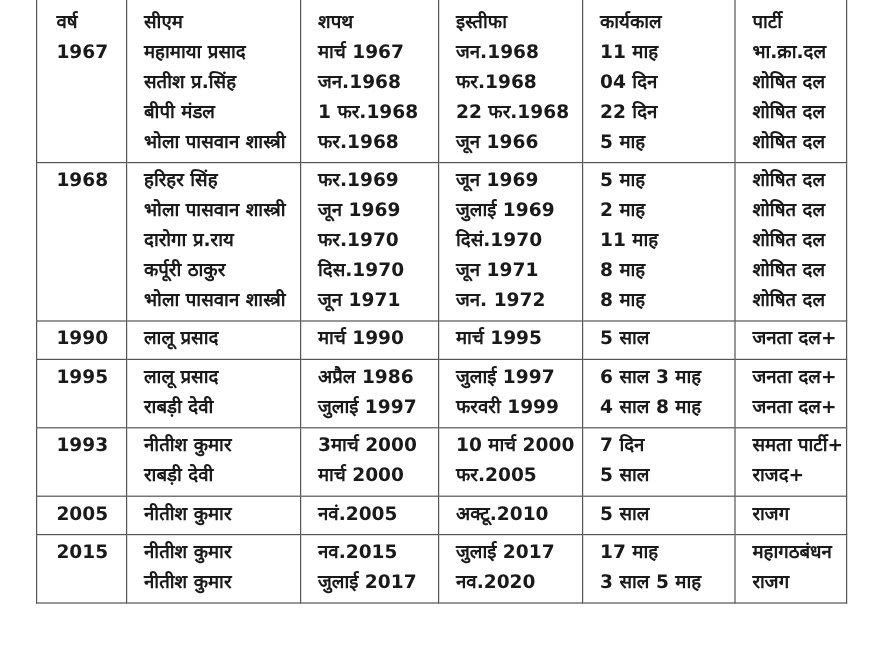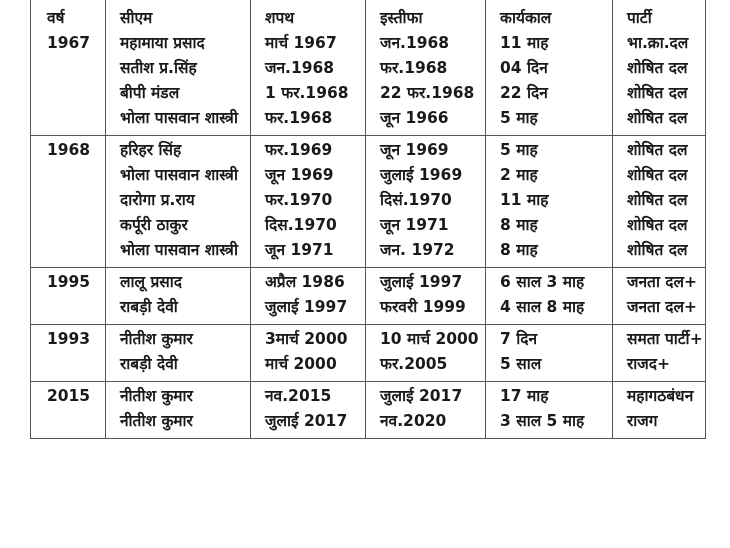--- a/index.html
+++ b/index.html
@@ -103,20 +103,40 @@
         <td>
           <span class="line">शोषित दल</span>
           <span class="line">शोषित दल</span>
           <span class="line">शोषित दल</span>
           <span class="line">शोषित दल</span>
           <span class="line">शोषित दल</span>
         </td>
       </tr>
       <tr class="grp">
         <td class="c0">
+          <span class="line"><span>1990</span></span>
+        </td>
+        <td>
+          <span class="line">लालू प्रसाद</span>
+        </td>
+        <td>
+          <span class="line">मार्च 1990</span>
+        </td>
+        <td>
+          <span class="line">मार्च 1995</span>
+        </td>
+        <td>
+          <span class="line">5 साल</span>
+        </td>
+        <td>
+          <span class="line">जनता दल+</span>
+        </td>
+      </tr>
+      <tr class="grp">
+        <td class="c0">
           <span class="line"><span>1995</span></span>
         </td>
         <td>
           <span class="line">लालू प्रसाद</span>
           <span class="line">राबड़ी देवी</span>
         </td>
         <td>
           <span class="line">अप्रैल 1986</span>
           <span class="line">जुलाई 1997</span>
         </td>
@@ -149,20 +169,40 @@
           <span class="line">10 मार्च 2000</span>
           <span class="line">फर.2005</span>
         </td>
         <td>
           <span class="line">7 दिन</span>
           <span class="line">5 साल</span>
         </td>
         <td>
           <span class="line">समता पार्टी+</span>
           <span class="line">राजद+</span>
+        </td>
+      </tr>
+      <tr class="grp">
+        <td class="c0">
+          <span class="line"><span>2005</span></span>
+        </td>
+        <td>
+          <span class="line">नीतीश कुमार</span>
+        </td>
+        <td>
+          <span class="line">नवं.2005</span>
+        </td>
+        <td>
+          <span class="line">अक्टू.2010</span>
+        </td>
+        <td>
+          <span class="line">5 साल</span>
+        </td>
+        <td>
+          <span class="line">राजग</span>
         </td>
       </tr>
       <tr class="grp">
         <td class="c0">
           <span class="line"><span>2015</span></span>
         </td>
         <td>
           <span class="line">नीतीश कुमार</span>
           <span class="line">नीतीश कुमार</span>
         </td>

